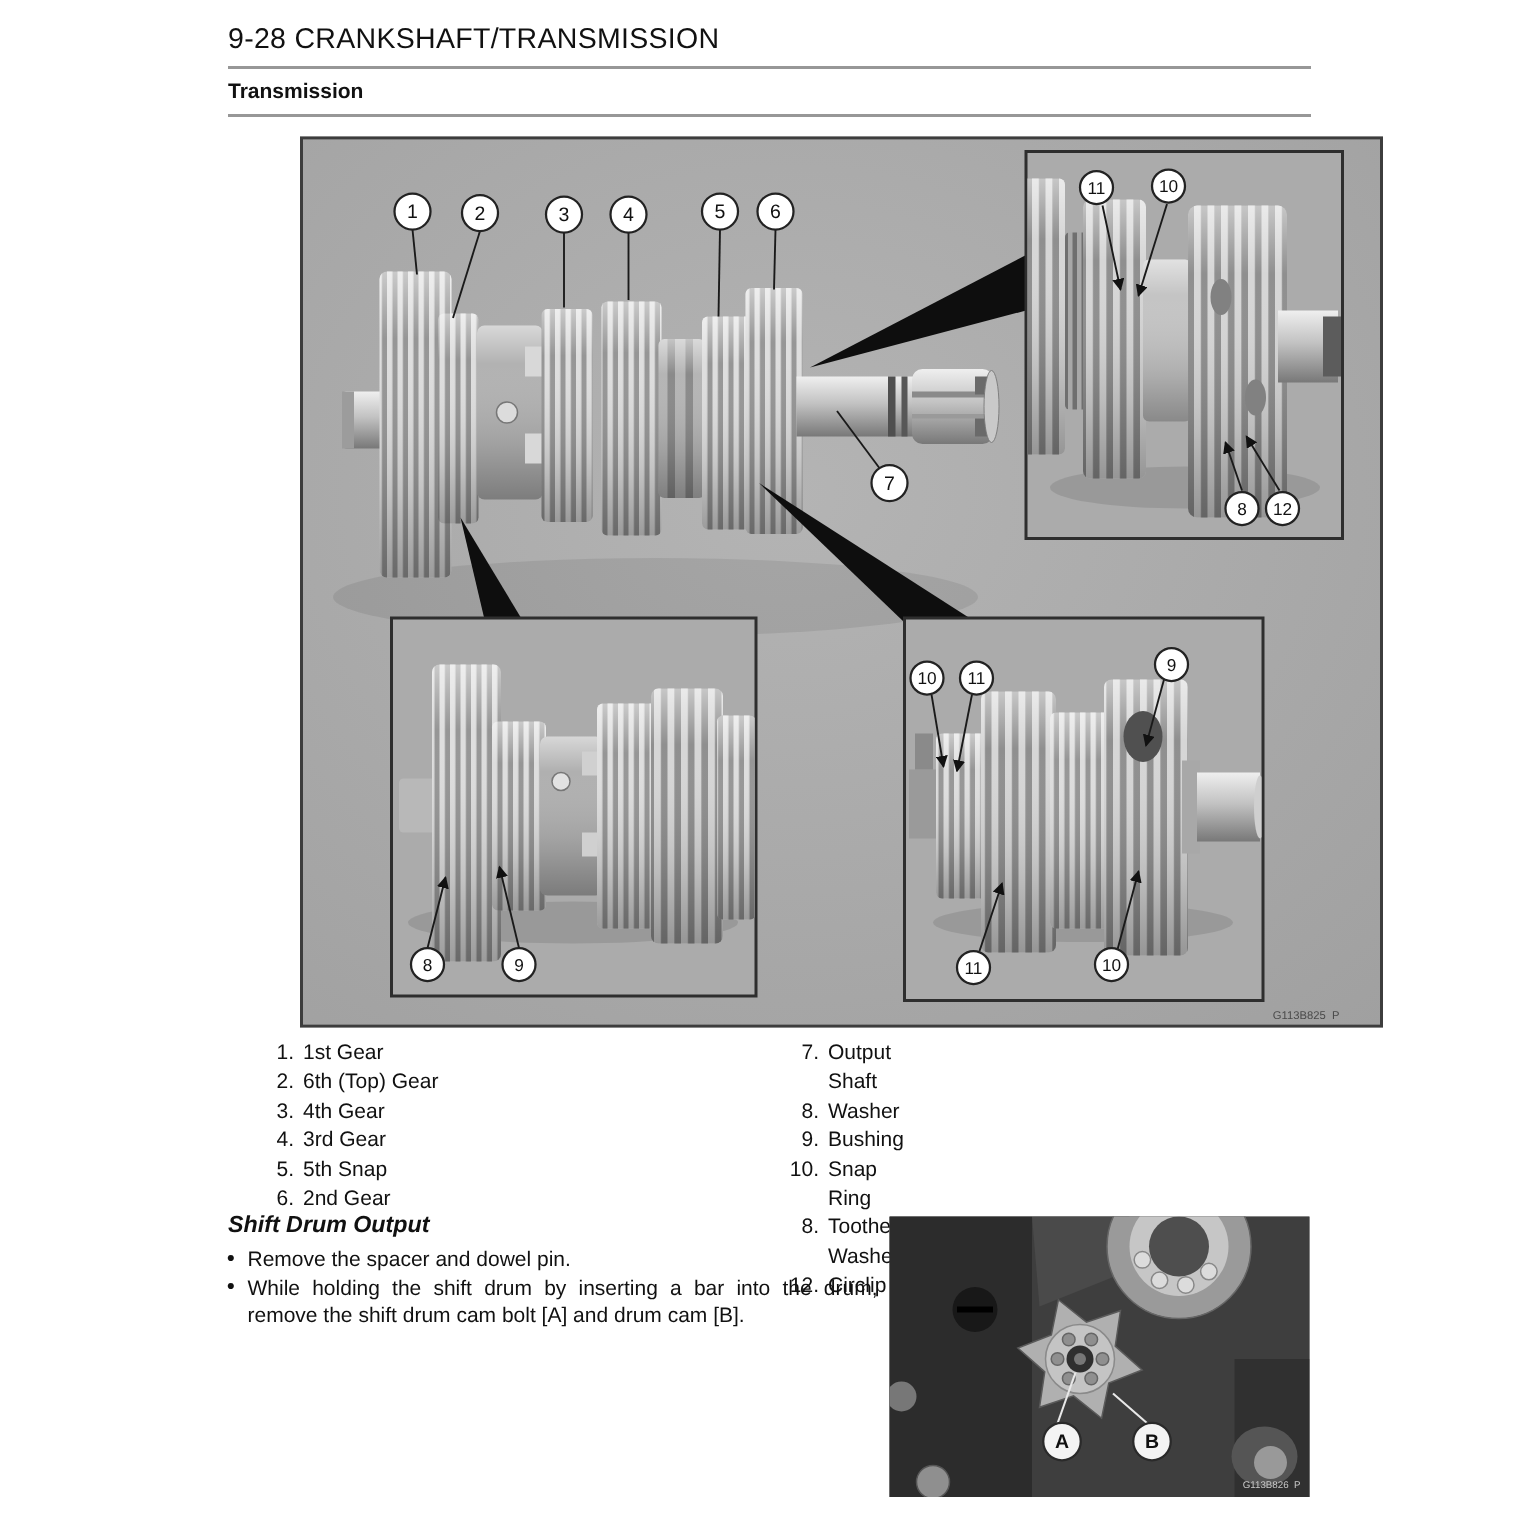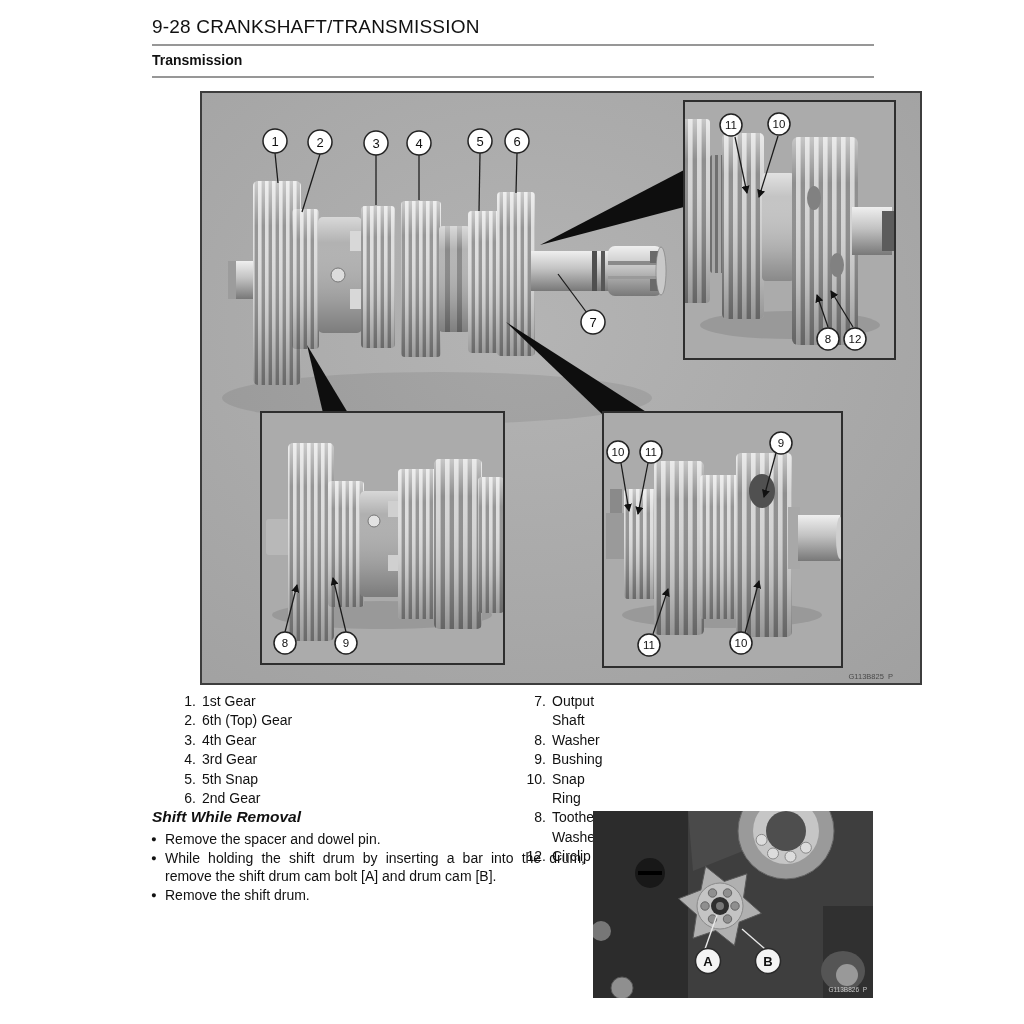--- a/index.html
+++ b/index.html
@@ -368,25 +368,24 @@
           <span>Toothed Washer</span>
         </li>
       <li>
           <span class="no">12.</span>
           <span>Circlip</span>
         </li>
     </ol>
   </div>
 
   <section class="procedure">
-    <h3 class="proc-title">Shift While Removal</h3>
+    <h3 class="proc-title">Shift Drum Output</h3>
     <ul class="steps">
       <li>Remove the spacer and dowel pin.</li>
       <li>While holding the shift drum by inserting a bar into the drum, remove the shift drum cam bolt [A] and drum cam [B].</li>
-      <li>Remove the shift drum.</li>
     </ul>
   </section>
 
   <div class="photo">
     <svg viewBox="0 0 280 187" preserveAspectRatio="none">
       <rect width="280" height="187" fill="#3e3e3e"></rect>
       <rect width="95" height="187" fill="#2c2c2c"></rect>
       <path d="M95,0 L160,0 L150,40 L100,60 Z" fill="#4a4a4a"></path>
       <rect x="230" y="95" width="50" height="92" fill="#303030"></rect>
       <ellipse cx="250" cy="160" rx="22" ry="20" fill="#555"></ellipse>

